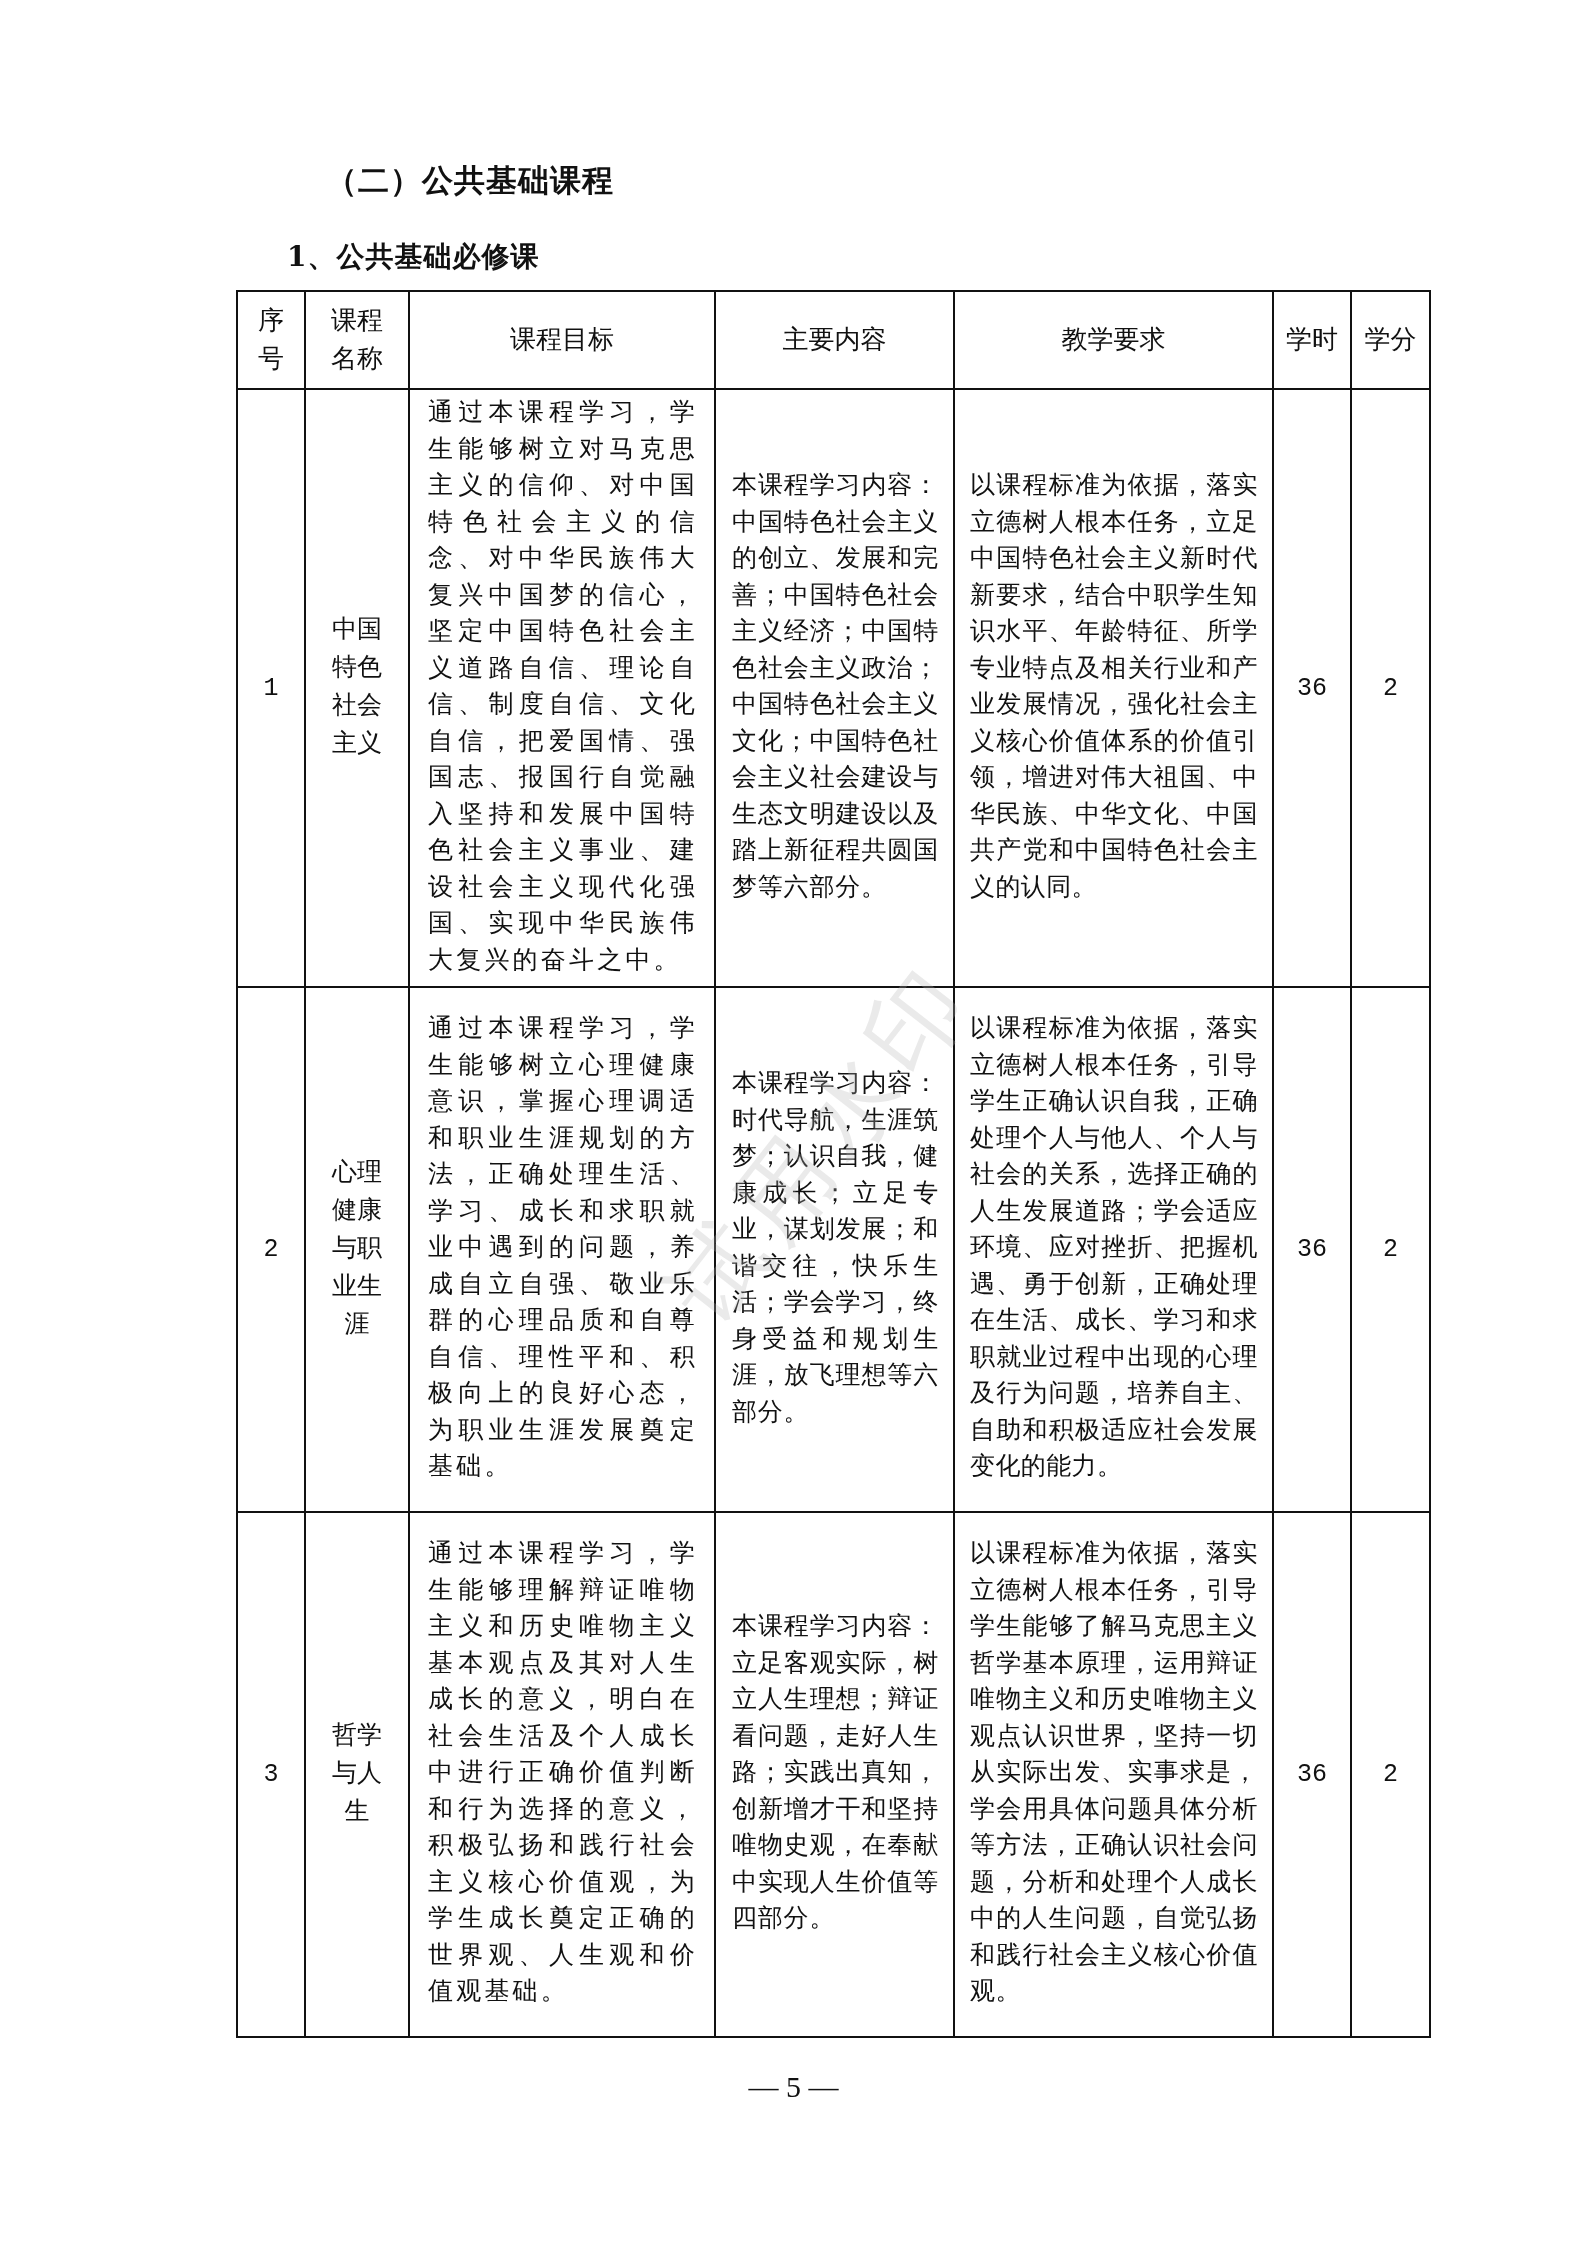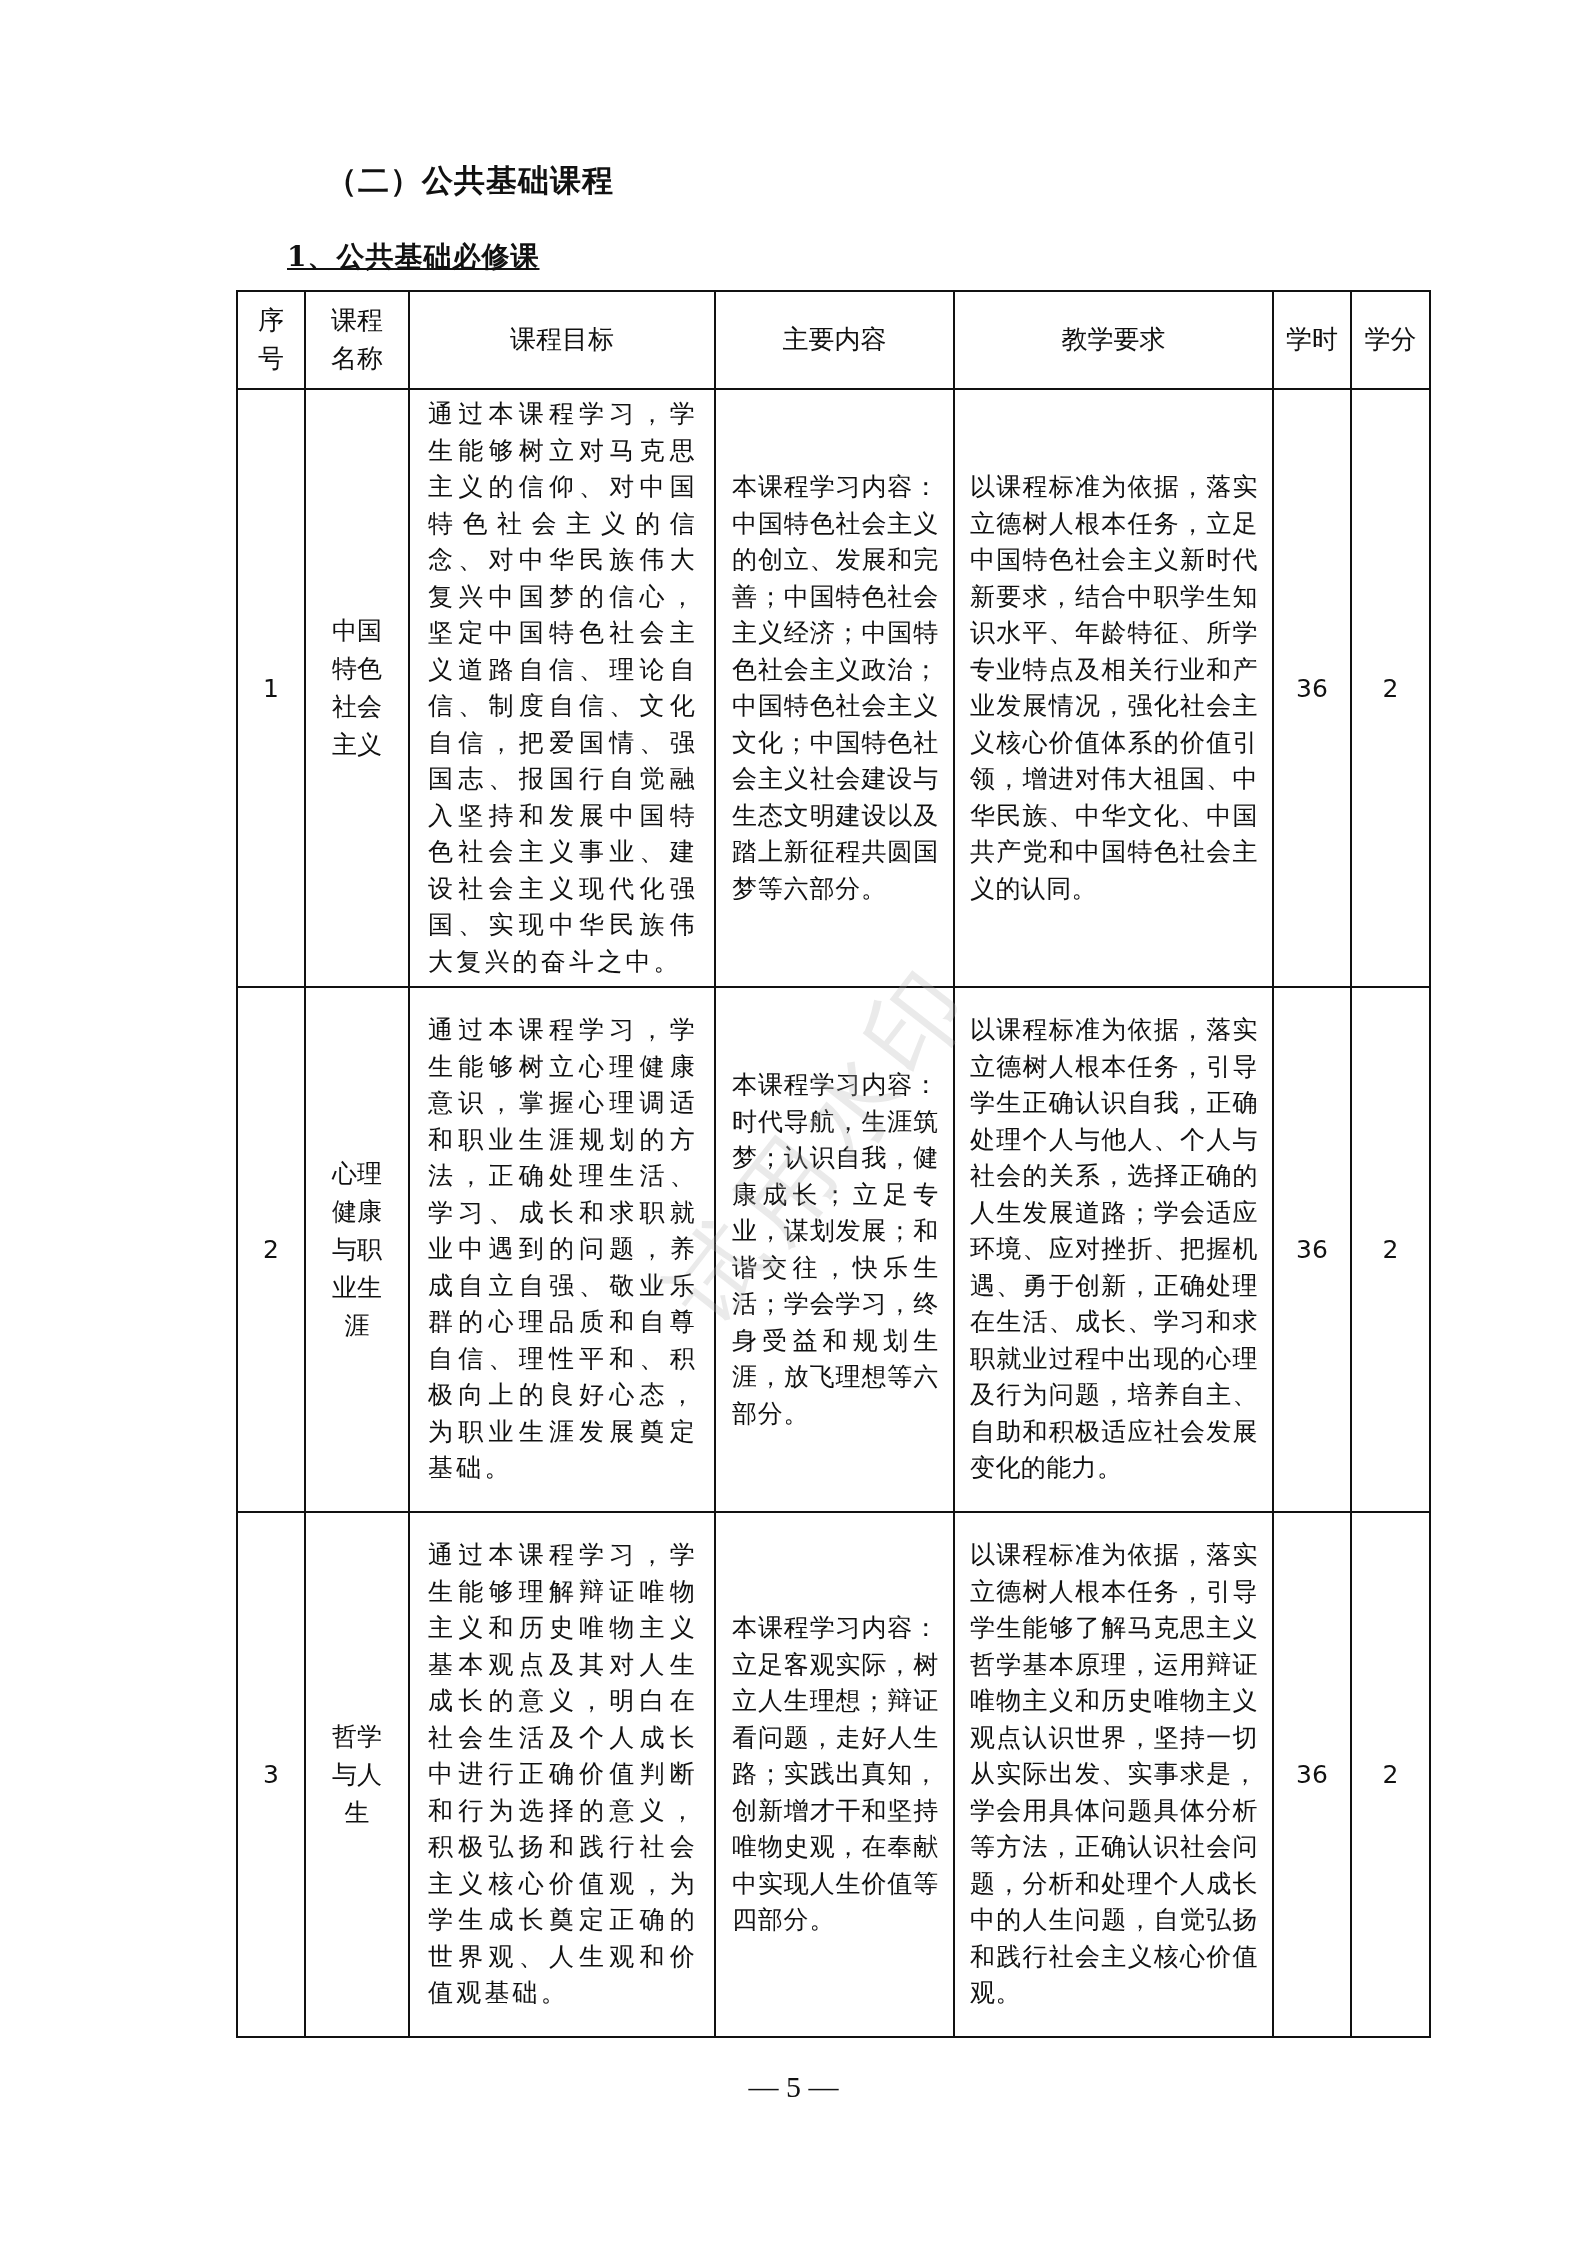--- a/index.html
+++ b/index.html
@@ -1,24 +1,24 @@
 <!DOCTYPE html>
 <html><head>
 <meta charset="utf-8">
 <style>
   html, body { margin: 0; padding: 0; background: #ffffff; }
   body { width: 1587px; height: 2245px; position: relative; overflow: hidden;
          font-family: "DejaVu Serif", "Liberation Serif", serif; color: #111; }
   .h2 { position: absolute; left: 282px; top: 160px; font-size: 31px; font-weight: bold;
         font-family: "DejaVu Serif", serif; letter-spacing: 1px; margin-left: 44px; }
   .h3 { position: absolute; left: 287px; top: 238px; font-size: 28px; font-weight: bold;
-        font-family: "DejaVu Serif", serif; letter-spacing: 1px; text-decoration: underline; }
+        font-family: "DejaVu Serif", serif; letter-spacing: 1px; }
   table.course { position: absolute; left: 236px; top: 290px; border-collapse: collapse;
                  table-layout: fixed; width: 1193px; }
-  table.course td, table.course th { border: 2px solid #111; padding: 0; vertical-align: middle; }
+  table.course td, table.course th { border: 2px solid #111; padding: 0; vertical-align: middle; font-family: Liberation Mono, monospace; }
   table.course th { font-weight: normal; font-size: 26px; text-align: center; line-height: 1.45;
                     font-family: "DejaVu Sans", sans-serif; height: 96px; }
   .c-idx, .c-name, .c-num { text-align: center; font-family: "DejaVu Sans", sans-serif; margin-top: 19px; }
   .c-idx { font-size: 25px; }
   .c-num { font-size: 25px; }
   .c-name { font-size: 25px; line-height: 38px; padding: 0 20px !important; }
   .c-text { font-family: "DejaVu Sans", sans-serif; font-size: 25px; line-height: 36.5px;
             text-align: justify; padding: 0 17px !important; word-break: break-all; }
   .c-goal { padding-left: 18px !important; padding-right: 16px !important; letter-spacing: 3.2px; }
   .c-content { padding-left: 16px !important; padding-right: 14px !important; letter-spacing: 0.8px; margin-left: 8px; }

